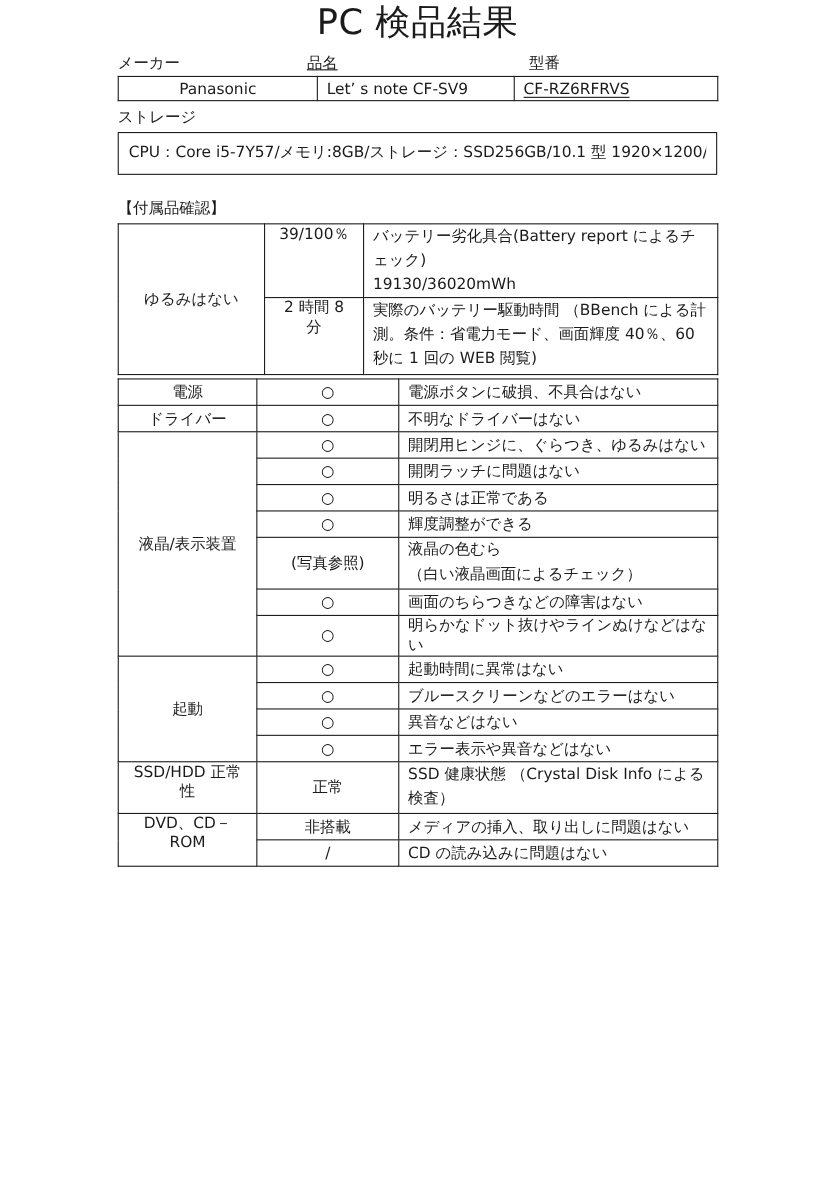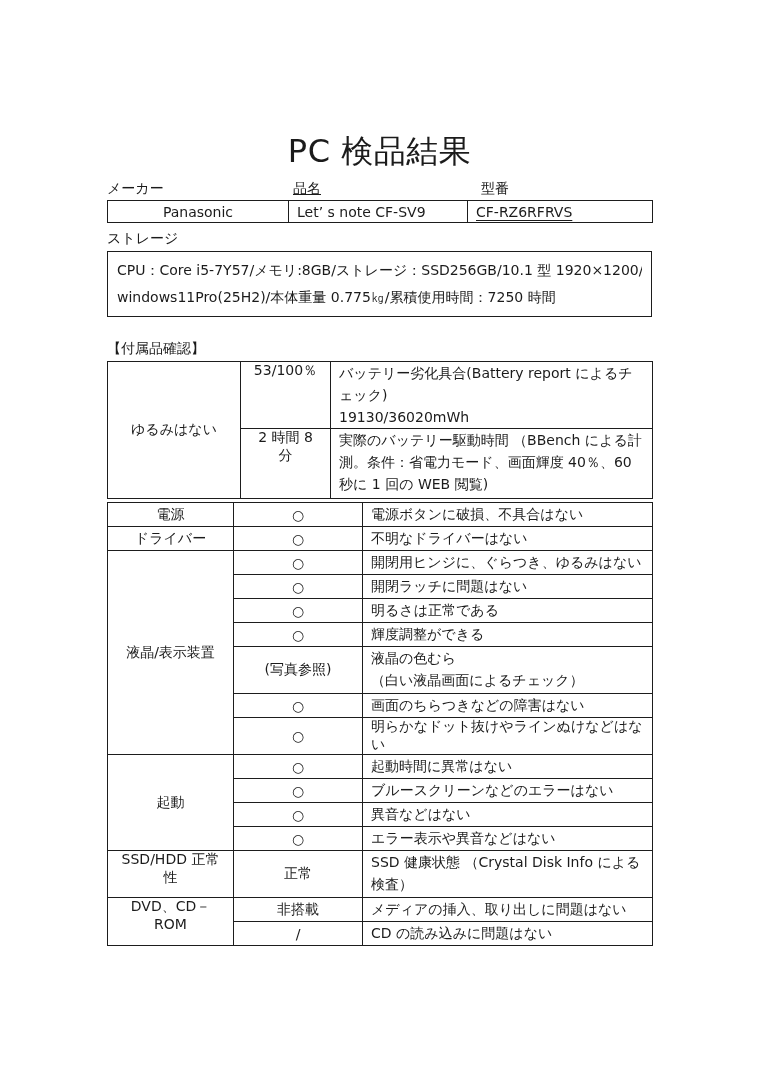--- a/index.html
+++ b/index.html
@@ -12,36 +12,35 @@
     color: #1b1b1b;
     -webkit-font-smoothing: antialiased;
   }
   .page {
     position: relative;
     width: 545px;
     margin-left: 107px;
   }
   .title {
     margin: 0;
-    padding-top: 131px;
     font-size: 32px;
     font-weight: 500;
     text-align: center;
     letter-spacing: 0.5px;
     line-height: 40px;
   }
   .col-labels {
     position: relative;
     height: 22px;
     margin-top: 7px;
     font-size: 14px;
   }
   .col-labels .lbl { position: absolute; top: 2px; white-space: nowrap; }
   .lbl-maker { left: 0; text-align: right; }
-  .lbl-name  { left: 186px; text-decoration: underline; }
+  .lbl-name  { left: 172px; text-decoration: underline; }
   .lbl-model { left: 374px; }
 
   table.t {
     border-collapse: collapse;
     table-layout: fixed;
     width: 545px;
     font-size: 14px;
     color: #1b1b1b;
   }
   table.t td {
@@ -118,35 +117,34 @@
       <td class="l">Let’ s note CF-SV9</td>
       <td class="l no-bottom"><span class="u">CF-RZ6RFRVS</span></td>
     </tr>
   </tbody>
     </table>
 
   <div class="sec-label">ストレージ</div>
 
   <div class="spec-box">
     <div>CPU：Core i5-7Y57/メモリ:8GB/ストレージ：SSD256GB/10.1 型 1920×1200/</div>
-    <div>windows11Pro(25H2)/本体重量 0.775㎏/累積使用時間：7250 時間</div>
   </div>
 
   <div class="sec-label gap">【付属品確認】</div>
 
   <table class="t battery-table">
     <colgroup>
         <col class="b1">
         <col class="b2">
         <col class="b3">
       </colgroup>
     <tbody>
         <tr class="br1">
       <td class="c" rowspan="2">ゆるみはない</td>
-      <td class="c v-top">53/100％</td>
+      <td class="c v-top">39/100％</td>
       <td class="l v-top pre">バッテリー劣化具合(Battery report によるチェック)
 19130/36020mWh</td>
     </tr>
     <tr class="br2">
       <td class="c v-top">2 時間 8 分</td>
       <td class="l v-top pre">実際のバッテリー駆動時間 （BBench による計測。条件：省電力モード、画面輝度 40％、60 秒に 1 回の WEB 閲覧)</td>
     </tr>
   </tbody>
     </table>
 

